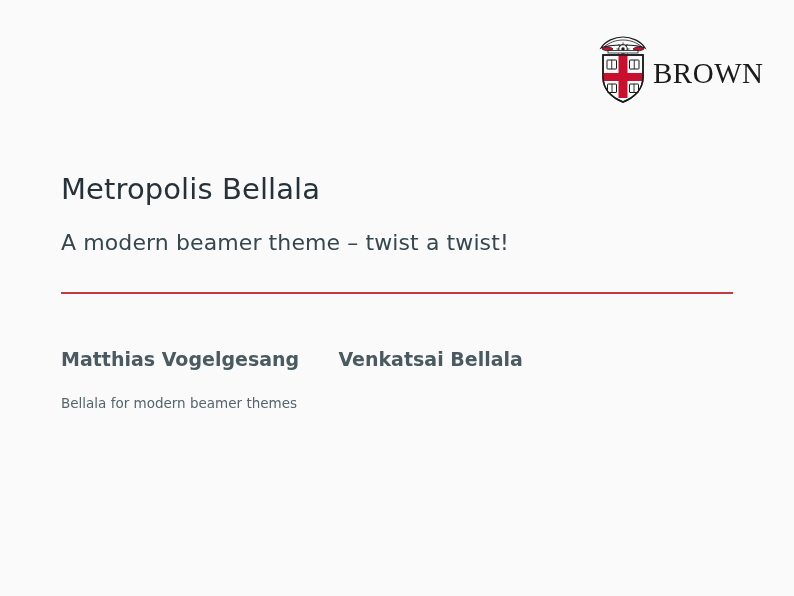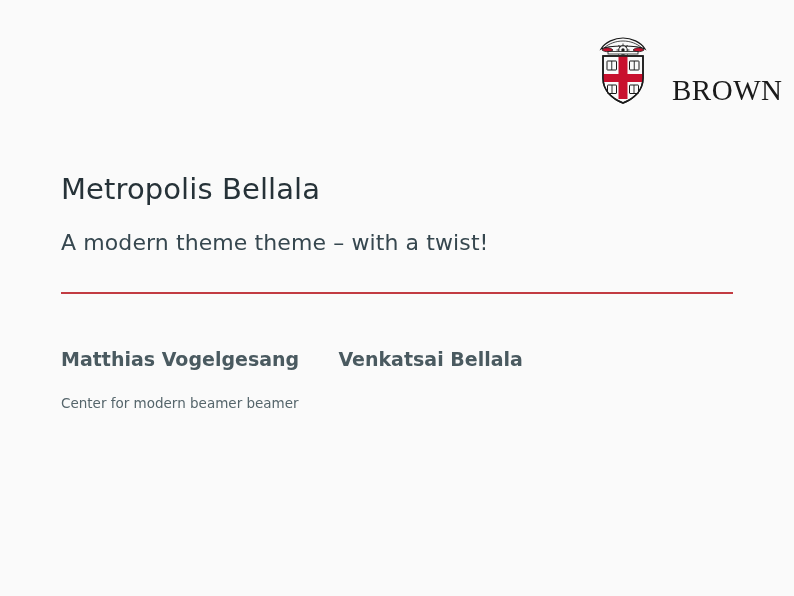--- a/index.html
+++ b/index.html
@@ -22,22 +22,22 @@
   }
 
   
   .logo-block {
     position: absolute;
     left: 598px;
     top: 33px;
     width: 140px;
     height: 72px;
     display: flex;
-    align-items: flex-end;
-    gap: 24px;
+    align-items: center;
+    gap: 5px;
   }
   .logo-shield {
     width: 50px;
     height: 70px;
     flex: 0 0 auto;
     display: block;
   }
   .logo-wordmark {
     font-family: "Liberation Serif", "DejaVu Serif", serif;
     font-size: 29px;
@@ -144,25 +144,25 @@
         <line x1="28" y1="100" x2="28" y2="117"></line>
         <line x1="72" y1="100" x2="72" y2="117"></line>
       </g>
       <path d="M10 42 L90 42 L90 86 C90 112, 70 128, 50 136 C30 128, 10 112, 10 86 Z" fill="none" stroke="#1A1A1A" stroke-width="3"></path>
     </svg>
     <div class="logo-wordmark">BROWN</div>
   </div>
 
   <div class="title">Metropolis Bellala</div>
 
-  <div class="subtitle">A modern theme theme – with a twist!</div>
+  <div class="subtitle">A modern beamer theme – twist a twist!</div>
 
   <div class="rule"></div>
 
   <div class="authors">
     <span>Matthias Vogelgesang</span>
     <span class="author-sep"></span>
     <span>Venkatsai Bellala</span>
   </div>
 
-  <div class="institute">Center for modern beamer beamer</div>
+  <div class="institute">Bellala for modern beamer themes</div>
 
 </div>
 
 </body></html>

